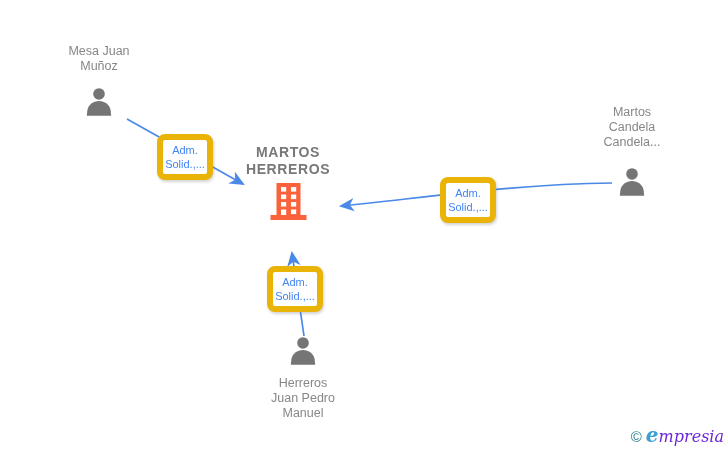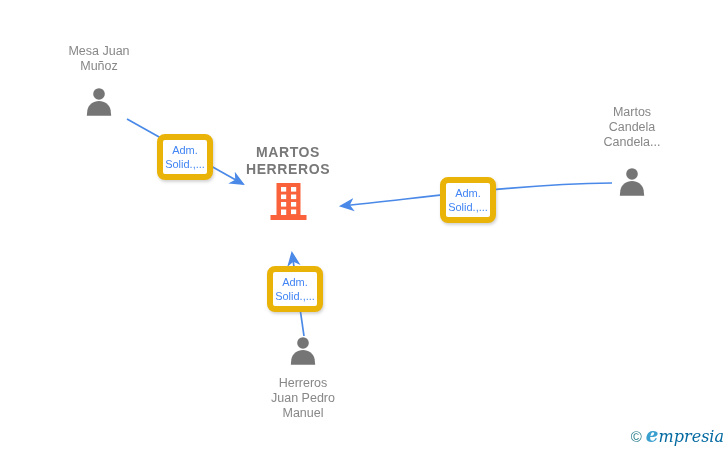--- a/index.html
+++ b/index.html
@@ -61,21 +61,21 @@
     bottom: 3px;
     display: flex;
     align-items: baseline;
     gap: 4px;
     cursor: pointer;
     white-space: nowrap;
   }
   .logo .copy { color: #2a7e8e; font-size: 15px; }
   .logo .brand { font-style: italic; font-family: "DejaVu Serif", serif; }
   .logo .b1 { color: #3aa0d0; font-size: 20px; font-weight: bold; font-style: italic; }
-  .logo .b2 { color: #0369a1; font-size: 16px; font-style: italic; }
+  .logo .b2 { color: #6d28d9; font-size: 16px; font-style: italic; }
 </style>
 </head>
 <body>
 
 <div class="canvas">
 
   <svg class="edges" width="728" height="450">
     <defs>
       <marker id="arrow" viewBox="0 0 10 10" refX="8.6" refY="5" markerWidth="9" markerHeight="9" orient="auto-start-reverse">
         <path d="M0,0.6 L10,5 L0,9.4 L2.8,5 z" fill="#4a89e8"></path>

